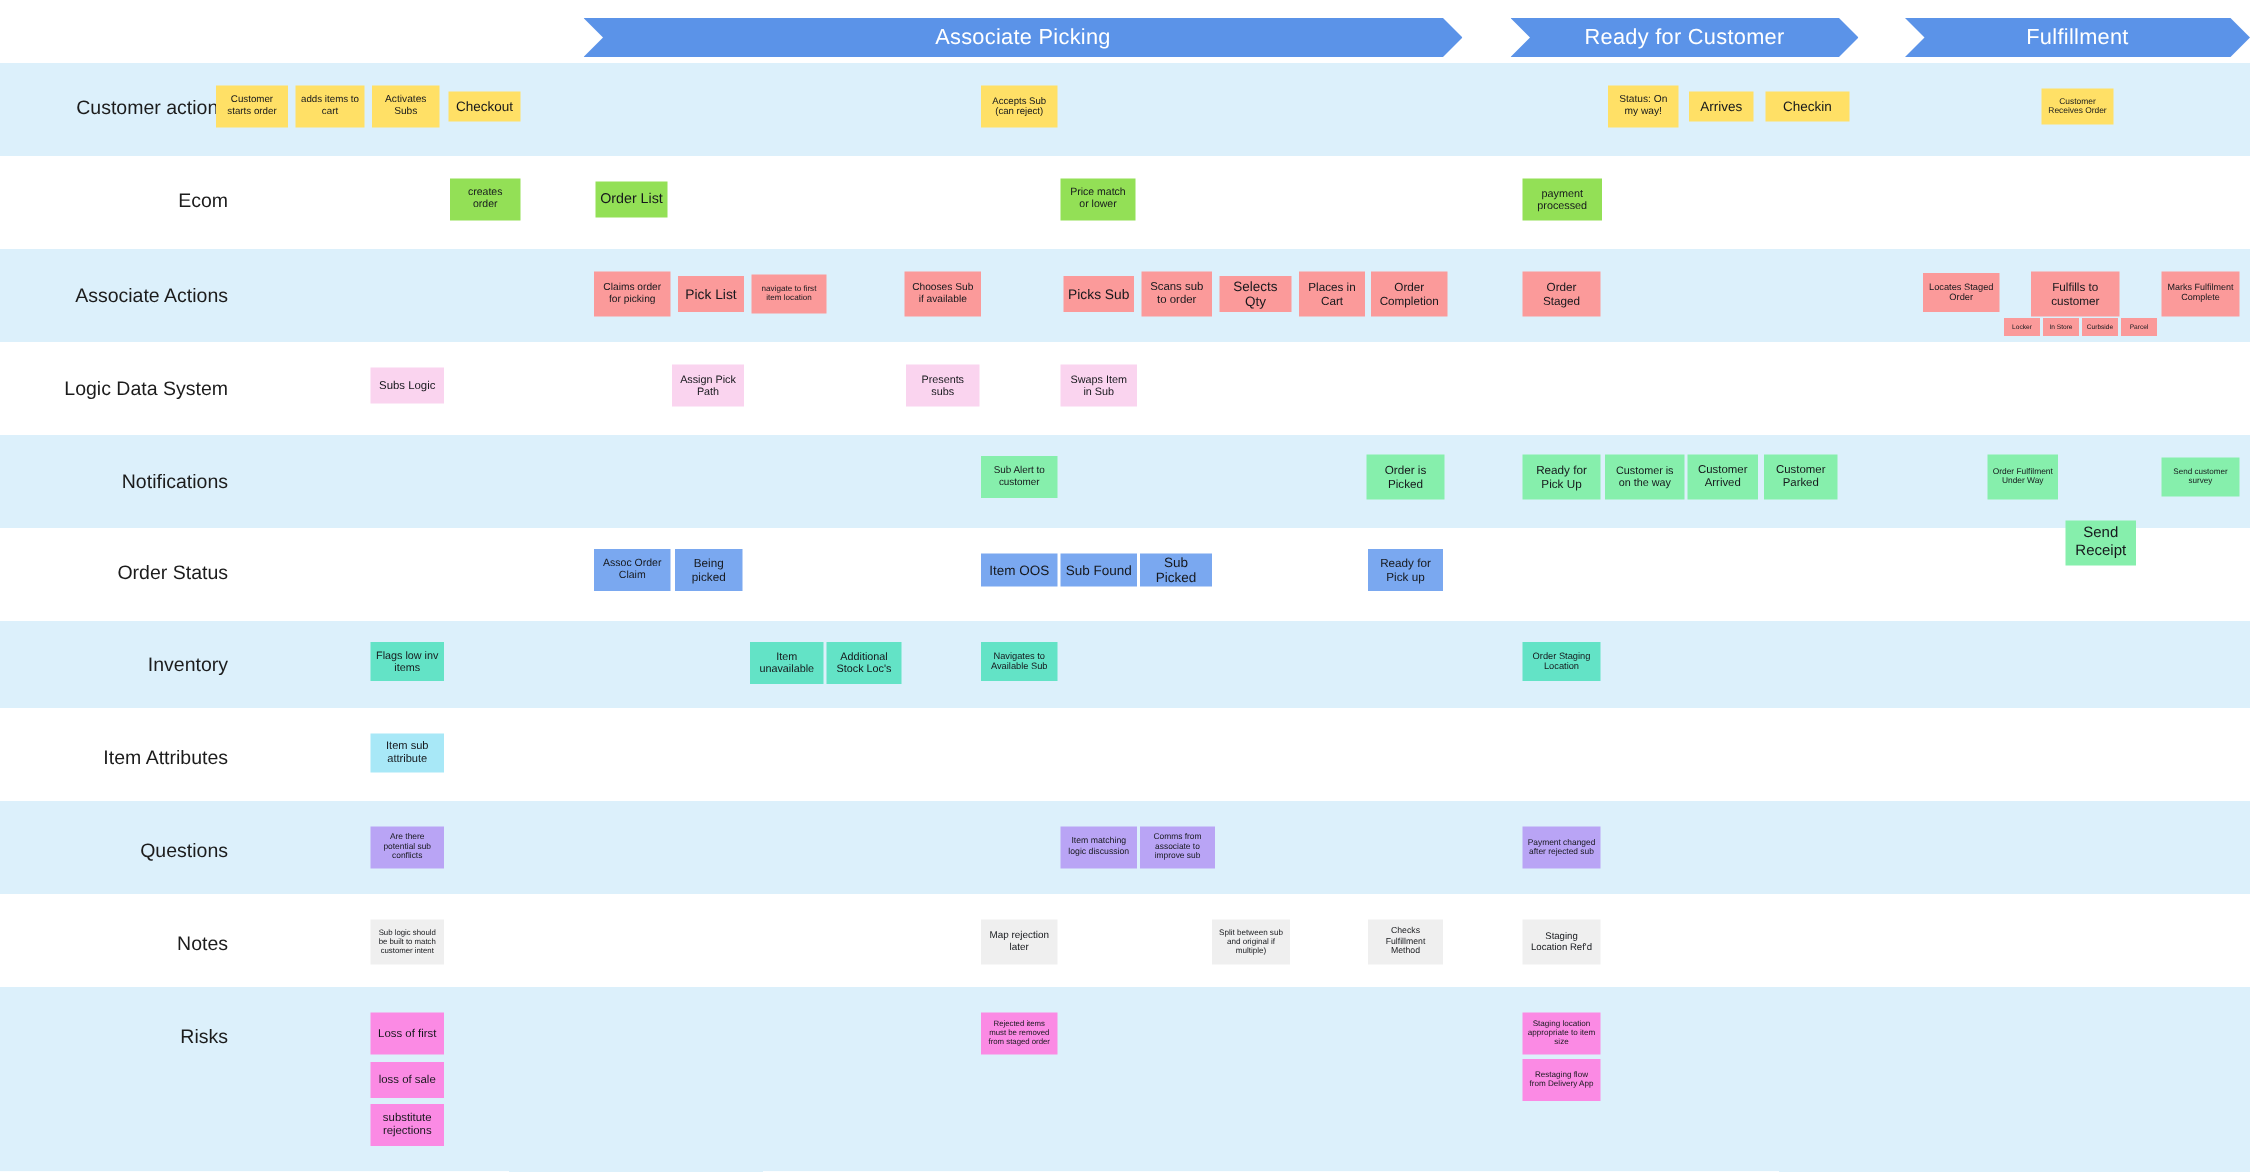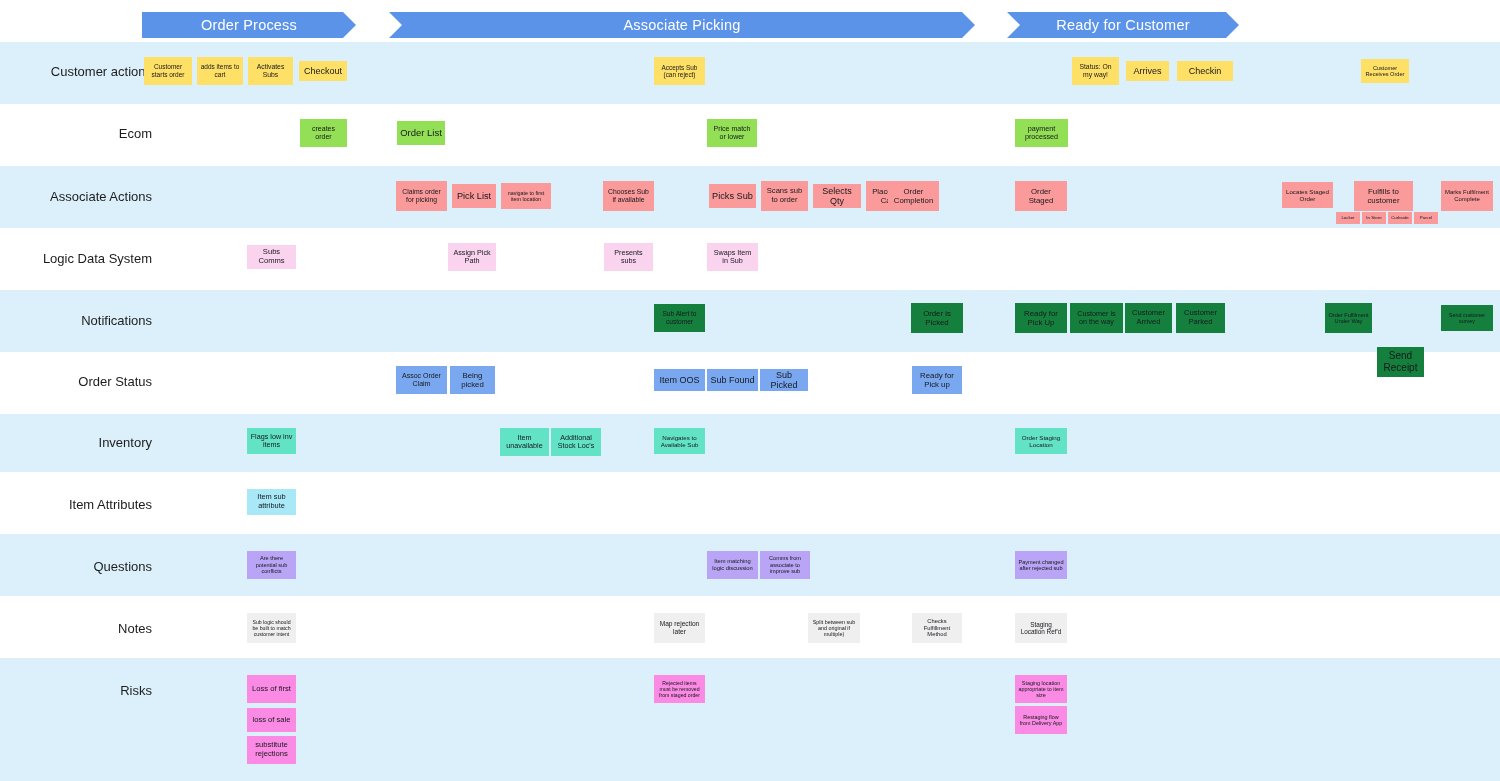--- a/index.html
+++ b/index.html
@@ -59,21 +59,21 @@
     color: #16181c;
     line-height: 1.16;
     padding: 2px 3px;
     overflow: hidden;
     word-break: break-word;
   }
   .n-yellow  { background: #ffe066; }
   .n-green   { background: #93e056; }
   .n-red     { background: #fb9a9a; }
   .n-pink    { background: #fad4ef; }
-  .n-orange  { background: #15803d; }
+  .n-orange  { background: #86efac; }
   .n-blue    { background: #7aa8f0; }
   .n-teal    { background: #63e3c6; }
   .n-cyan    { background: #a8e8f7; }
   .n-purple  { background: #b9a4f5; }
   .n-gray    { background: #efefef; }
   .n-magenta { background: #fb8ae4; }
 </style>
 </head>
 <body>
 
@@ -85,23 +85,23 @@
       <div class="band plain" style="top: 228px; height: 62px;"></div>
       <div class="band tint" style="top: 290px; height: 62px;"></div>
       <div class="band plain" style="top: 352px; height: 62px;"></div>
       <div class="band tint" style="top: 414px; height: 58px;"></div>
       <div class="band plain" style="top: 472px; height: 62px;"></div>
       <div class="band tint" style="top: 534px; height: 62px;"></div>
       <div class="band plain" style="top: 596px; height: 62px;"></div>
       <div class="band tint" style="top: 658px; height: 123px;"></div>
     </div>
   <div id="phases">
-      <div class="phase flat-left" style="left: 142px; width: 214px;">Order Process</div>
       <div class="phase notch-left" style="left: 389px; width: 586px;">Associate Picking</div>
       <div class="phase notch-left" style="left: 1007px; width: 232px;">Ready for Customer</div>
+      <div class="phase notch-left" style="left: 1270px; width: 230px;">Fulfillment</div>
     </div>
   <div id="labels">
       <div class="lane-label" style="top: 64px;">Customer actions</div>
       <div class="lane-label" style="top: 126px;">Ecom</div>
       <div class="lane-label" style="top: 189px;">Associate Actions</div>
       <div class="lane-label" style="top: 251px;">Logic Data System</div>
       <div class="lane-label" style="top: 313px;">Notifications</div>
       <div class="lane-label" style="top: 374px;">Order Status</div>
       <div class="lane-label" style="top: 435px;">Inventory</div>
       <div class="lane-label" style="top: 497px;">Item Attributes</div>
@@ -124,30 +124,30 @@
       <div class="note n-green" style="left: 707px; top: 119px; width: 50px; height: 28px; font-size: 7px;">Price match or lower</div>
       <div class="note n-green" style="left: 1015px; top: 119px; width: 53px; height: 28px; font-size: 7.2px;">payment processed</div>
       <div class="note n-red" style="left: 396px; top: 181px; width: 51px; height: 30px; font-size: 6.8px;">Claims order for picking</div>
       <div class="note n-red" style="left: 452px; top: 184px; width: 44px; height: 24px; font-size: 9.2px;">Pick List</div>
       <div class="note n-red" style="left: 501px; top: 183px; width: 50px; height: 26px; font-size: 5.4px;">navigate to first item location</div>
       <div class="note n-red" style="left: 603px; top: 181px; width: 51px; height: 30px; font-size: 6.8px;">Chooses Sub if available</div>
       <div class="note n-red" style="left: 709px; top: 184px; width: 47px; height: 24px; font-size: 9.2px;">Picks Sub</div>
       <div class="note n-red" style="left: 761px; top: 181px; width: 47px; height: 30px; font-size: 7.6px;">Scans sub to order</div>
       <div class="note n-red" style="left: 813px; top: 184px; width: 48px; height: 24px; font-size: 9px;">Selects Qty</div>
       <div class="note n-red" style="left: 866px; top: 181px; width: 44px; height: 30px; font-size: 7.8px;">Places in Cart</div>
-      <div class="note n-red" style="left: 888px; top: 181px; width: 51px; height: 30px; font-size: 7.8px; text-align: center;">Order Completion</div>
+      <div class="note n-red" style="left: 914px; top: 181px; width: 51px; height: 30px; font-size: 7.8px; text-align: center;">Order Completion</div>
       <div class="note n-red" style="left: 1015px; top: 181px; width: 52px; height: 30px; font-size: 7.8px;">Order Staged</div>
       <div class="note n-red" style="left: 1282px; top: 182px; width: 51px; height: 26px; font-size: 6.2px;">Locates Staged Order</div>
       <div class="note n-red" style="left: 1354px; top: 181px; width: 59px; height: 30px; font-size: 7.8px;">Fulfills to customer</div>
       <div class="note n-red" style="left: 1441px; top: 181px; width: 52px; height: 30px; font-size: 6px;">Marks Fulfilment Complete</div>
       <div class="note n-red" style="left: 1336px; top: 212px; width: 24px; height: 12px; font-size: 4.4px;">Locker</div>
       <div class="note n-red" style="left: 1362px; top: 212px; width: 24px; height: 12px; font-size: 4.4px;">In Store</div>
       <div class="note n-red" style="left: 1388px; top: 212px; width: 24px; height: 12px; font-size: 4.4px;">Curbside</div>
       <div class="note n-red" style="left: 1414px; top: 212px; width: 24px; height: 12px; font-size: 4.4px;">Parcel</div>
-      <div class="note n-pink" style="left: 247px; top: 245px; width: 49px; height: 24px; font-size: 7.6px;">Subs Comms</div>
+      <div class="note n-pink" style="left: 247px; top: 245px; width: 49px; height: 24px; font-size: 7.6px;">Subs Logic</div>
       <div class="note n-pink" style="left: 448px; top: 243px; width: 48px; height: 28px; font-size: 7.2px;">Assign Pick Path</div>
       <div class="note n-pink" style="left: 604px; top: 243px; width: 49px; height: 28px; font-size: 7.2px;">Presents subs</div>
       <div class="note n-pink" style="left: 707px; top: 243px; width: 51px; height: 28px; font-size: 7.2px;">Swaps Item in Sub</div>
       <div class="note n-orange" style="left: 654px; top: 304px; width: 51px; height: 28px; font-size: 6.6px;">Sub Alert to customer</div>
       <div class="note n-orange" style="left: 911px; top: 303px; width: 52px; height: 30px; font-size: 7.8px;">Order is Picked</div>
       <div class="note n-orange" style="left: 1015px; top: 303px; width: 52px; height: 30px; font-size: 7.8px;">Ready for Pick Up</div>
       <div class="note n-orange" style="left: 1070px; top: 303px; width: 53px; height: 30px; font-size: 7.2px;">Customer is on the way</div>
       <div class="note n-orange" style="left: 1125px; top: 303px; width: 47px; height: 30px; font-size: 7.6px;">Customer Arrived</div>
       <div class="note n-orange" style="left: 1176px; top: 303px; width: 49px; height: 30px; font-size: 7.6px;">Customer Parked</div>
       <div class="note n-orange" style="left: 1325px; top: 303px; width: 47px; height: 30px; font-size: 5.6px;">Order Fulfilment Under Way</div>

